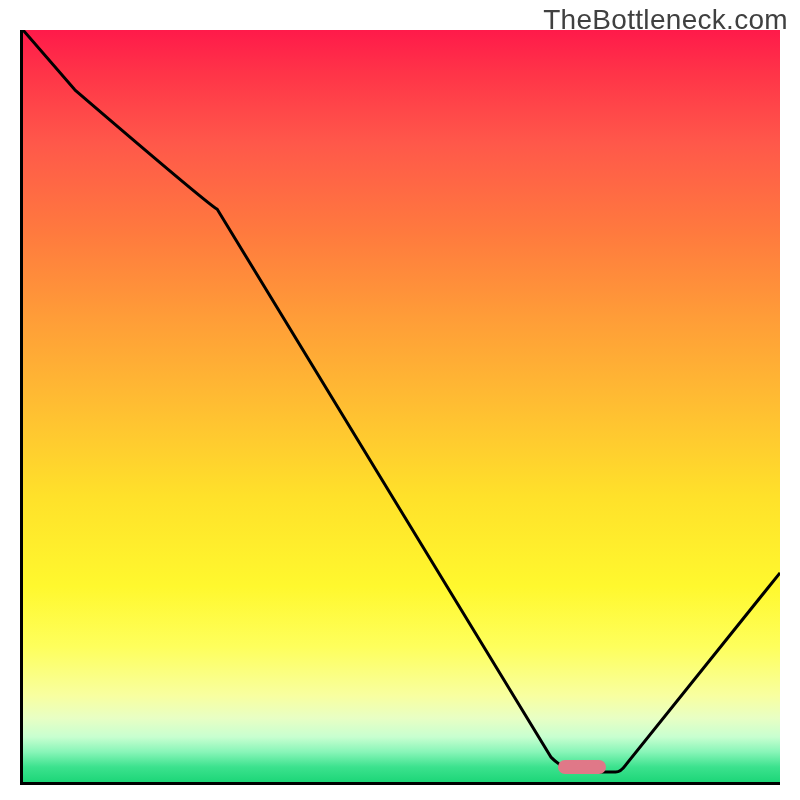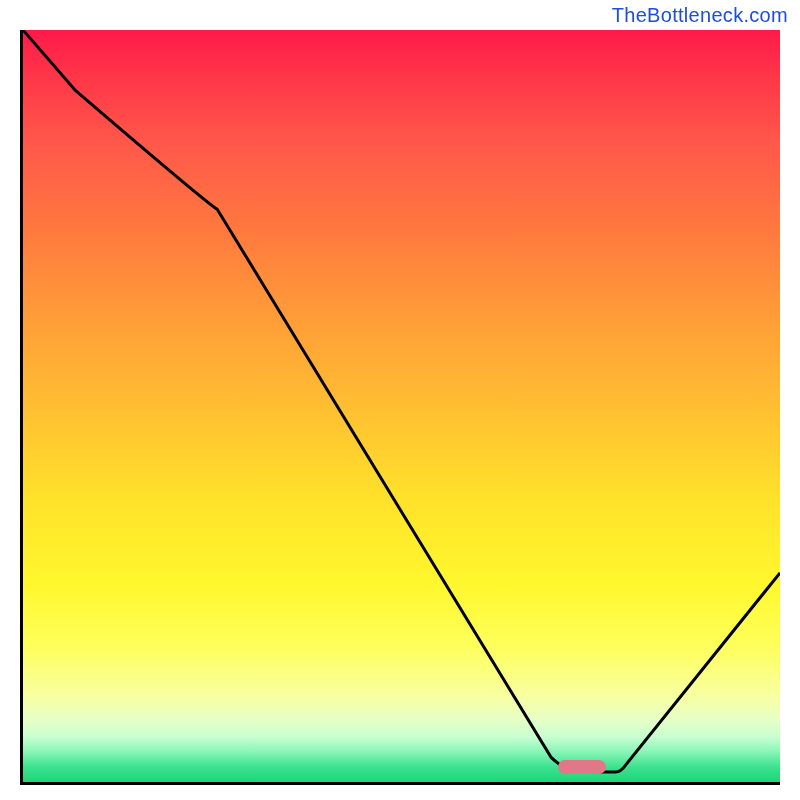--- a/index.html
+++ b/index.html
@@ -7,22 +7,22 @@
     width: 800px;
     height: 800px;
     background: #ffffff;
     font-family: Arial, sans-serif;
     position: relative;
   }
   .watermark {
     position: absolute;
     top: 4px;
     right: 12px;
-    font-size: 20px;
-    color: #1d4ed8;
+    font-size: 28px;
+    color: #404040;
     font-weight: normal;
     letter-spacing: 0.3px;
   }
   .chart-frame {
     position: absolute;
     top: 30px;
     left: 20px;
     width: 760px;
     height: 755px;
     border-left: 3px solid #000000;

